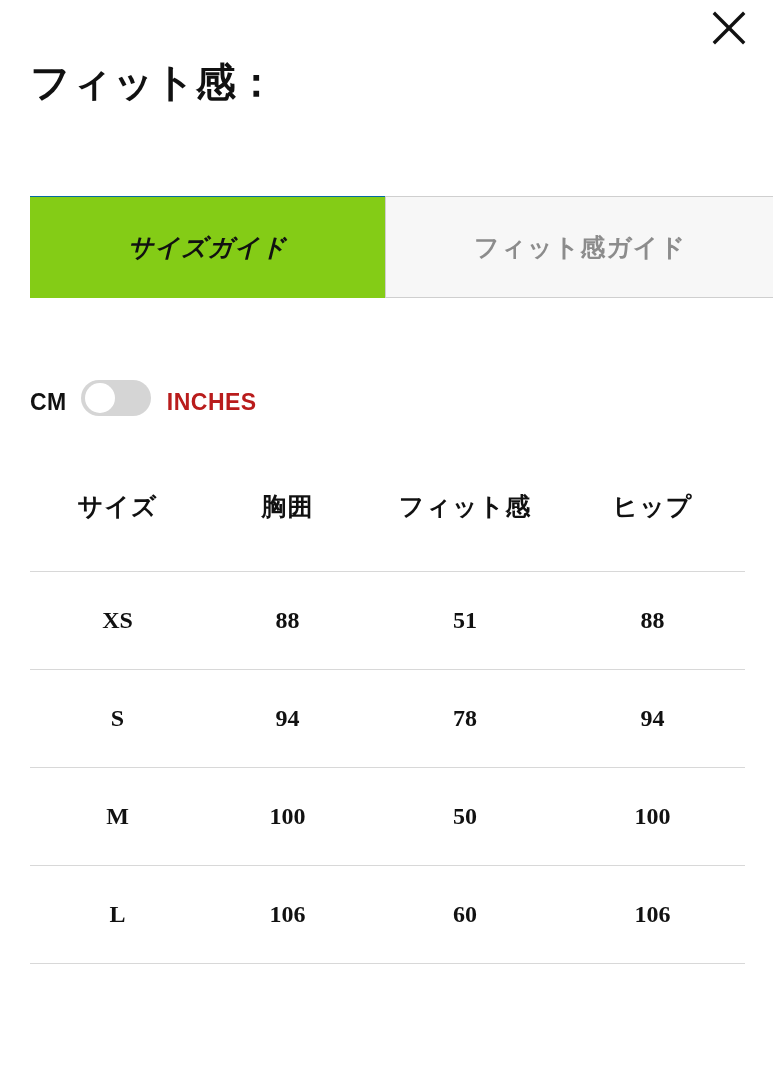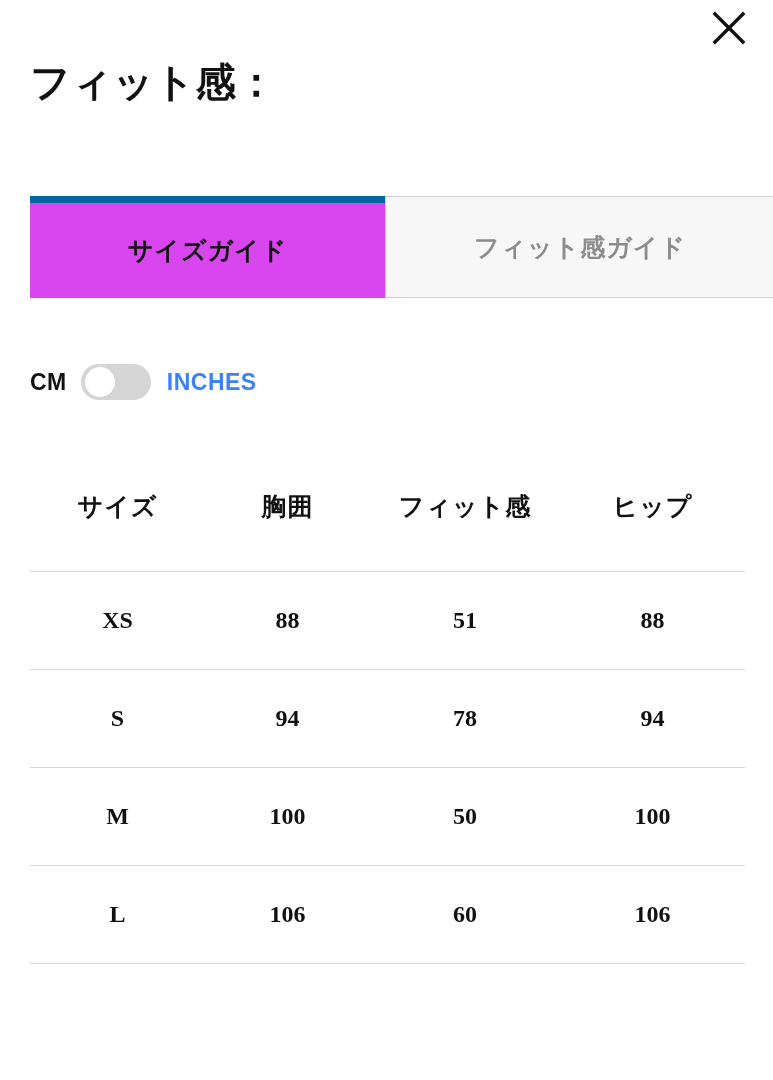--- a/index.html
+++ b/index.html
@@ -71,47 +71,48 @@
     font-weight: bold;
     letter-spacing: 1px;
     cursor: pointer;
     background: #ffffff;
     border: none;
     font-family: "Liberation Sans", sans-serif;
   }
   .tab-active {
     width: 355px;
     color: #111111;
-    border-top: 7px solid #0369a1;
+    border-top: 1px solid #0369a1;
     border-bottom: none;
-    background: #d946ef;
+    background: #84cc16;
+    font-style: italic;
   }
   .tab-inactive {
     width: 390px;
     color: #8c8c8c;
     background: #f7f7f7;
     border: 1px solid #cfcfcf;
   }
 
   
   .unit-row {
     position: absolute;
     left: 30px;
-    top: 360px;
-    display: flex;
-    align-items: center;
+    top: 372px;
+    display: flex;
+    align-items: flex-end;
     height: 44px;
   }
   .unit-label {
     font-size: 23px;
     font-weight: bold;
     letter-spacing: 0.5px;
   }
   .unit-cm { color: #111111; }
-  .unit-in { color: #3b82f6; margin-left: 16px; }
+  .unit-in { color: #b91c1c; margin-left: 16px; }
   .toggle {
     width: 70px;
     height: 36px;
     border-radius: 18px;
     background: #d5d5d5;
     margin-left: 14px;
     position: relative;
     cursor: pointer;
     border: none;
     padding: 0;

